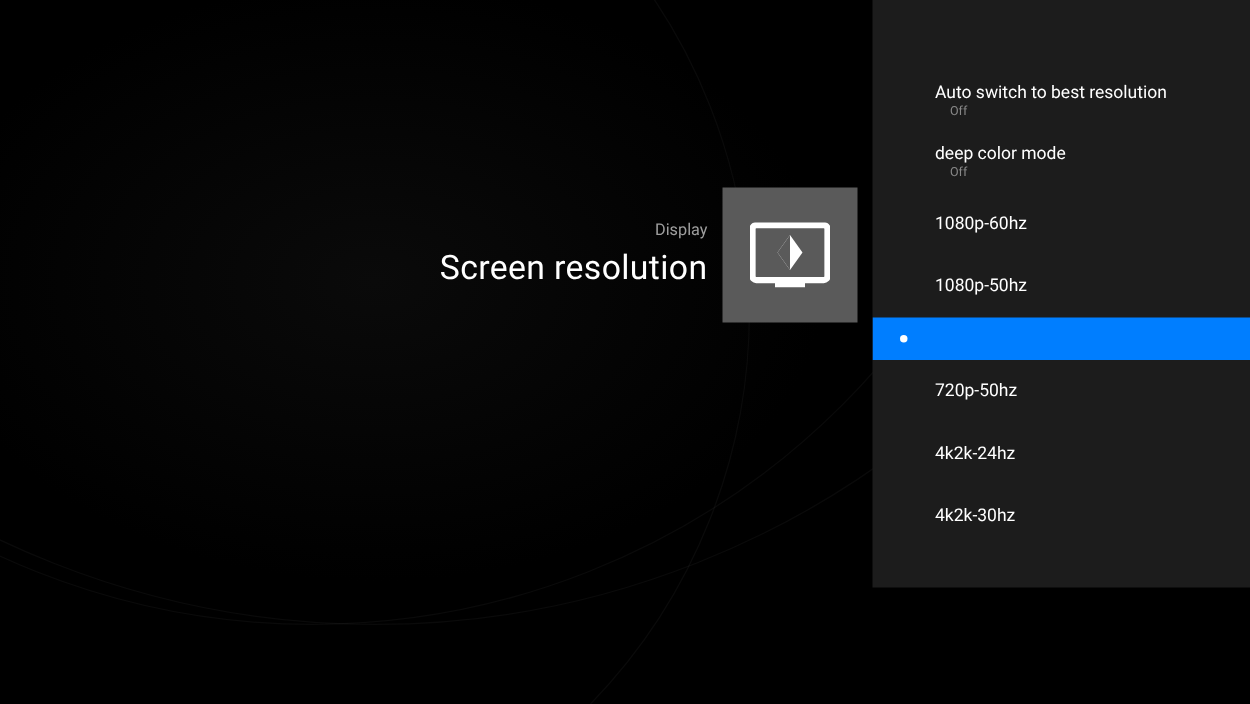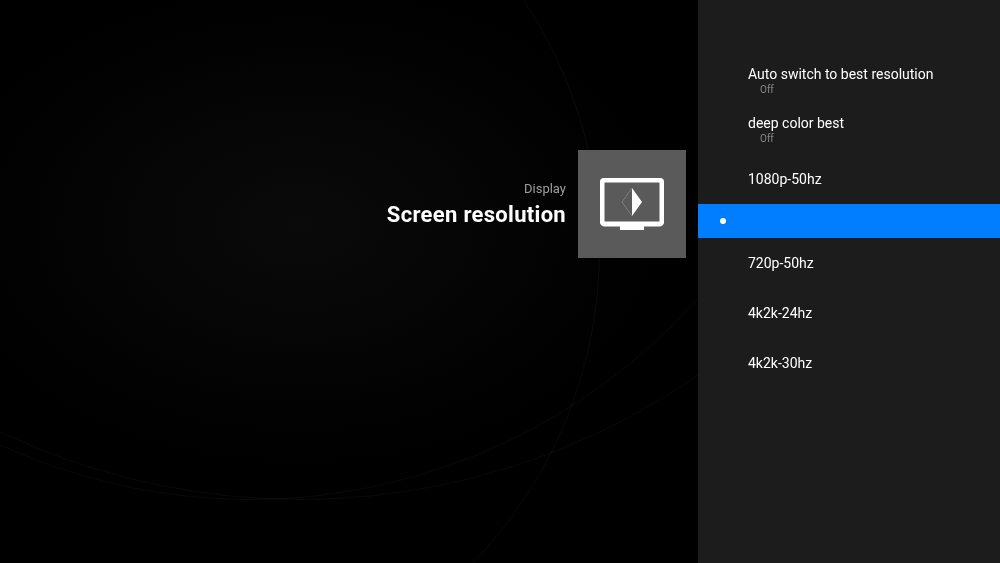--- a/index.html
+++ b/index.html
@@ -59,42 +59,42 @@
       margin-right: 12px;
     }
     .category-label {
       color: #9e9e9e;
       font-size: 13px;
       font-weight: 400;
       margin-bottom: 6px;
     }
     .page-title {
       color: #fff;
-      font-size: 22px;
-      font-weight: 700;
+      font-size: 27px;
+      font-weight: 400;
       letter-spacing: 0.3px;
     }
     .icon-tile {
       width: 108px;
       height: 108px;
       background: #5a5a5a;
       display: flex;
       align-items: center;
       justify-content: center;
     }
     .display-icon {
       width: 64px;
       height: 52px;
     }
     .sidebar {
       position: absolute;
       top: 0;
       right: 0;
       width: 302px;
-      height: 563px;
+      height: 470px;
       background: #1c1c1c;
       padding-top: 56px;
       overflow: hidden;
     }
     .menu-item {
       padding: 12px 0 12px 50px;
       cursor: pointer;
       position: relative;
     }
     .menu-item.two-line {
@@ -155,22 +155,25 @@
   </div>
 </div>
 
 <div class="sidebar">
   <div id="menu-container">
       <div class="menu-item two-line">
         <div class="menu-item-label">Auto switch to best resolution</div>
         <div class="menu-item-value">Off</div>
       </div>
       <div class="menu-item two-line">
-        <div class="menu-item-label">deep color best</div>
+        <div class="menu-item-label">deep color mode</div>
         <div class="menu-item-value">Off</div>
+      </div>
+      <div class="menu-item single">
+        <div class="menu-item-label">1080p-60hz</div>
       </div>
       <div class="menu-item single">
         <div class="menu-item-label">1080p-50hz</div>
       </div>
       <div class="menu-item single selected">
         <span class="radio-dot"></span>
       </div>
       <div class="menu-item single">
         <div class="menu-item-label">720p-50hz</div>
       </div>

